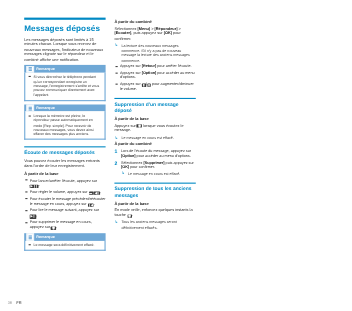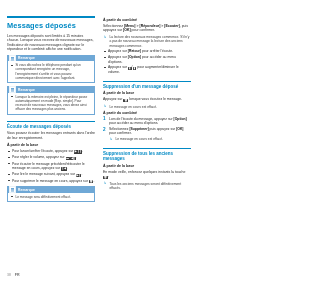--- a/index.html
+++ b/index.html
@@ -2,21 +2,21 @@
 <html><head>
 <meta charset="utf-8">
 <style>
   html,body{margin:0;padding:0;}
   body{
     width:200px;height:283px;background:#ffffff;
     font-family:"Liberation Sans", sans-serif;
     color:#231f20;overflow:hidden;
   }
   .page{position:relative;width:200px;height:283px;box-sizing:border-box;}
-  .cols{display:flex;gap:8px;padding:0 7px;box-sizing:border-box;}
+  .cols{display:flex;gap:8px;padding:0 22px;box-sizing:border-box;}
   .col{width:88px;}
 
   
   .title-rule{height:1.6px;background:#0089c4;margin-top:16px;margin-bottom:3.4px;}
   .chapter-title{
     color:#0089c4;font-size:7.4px;font-weight:bold;letter-spacing:.1px;
     line-height:9px;margin-bottom:4px;
   }
 
   

